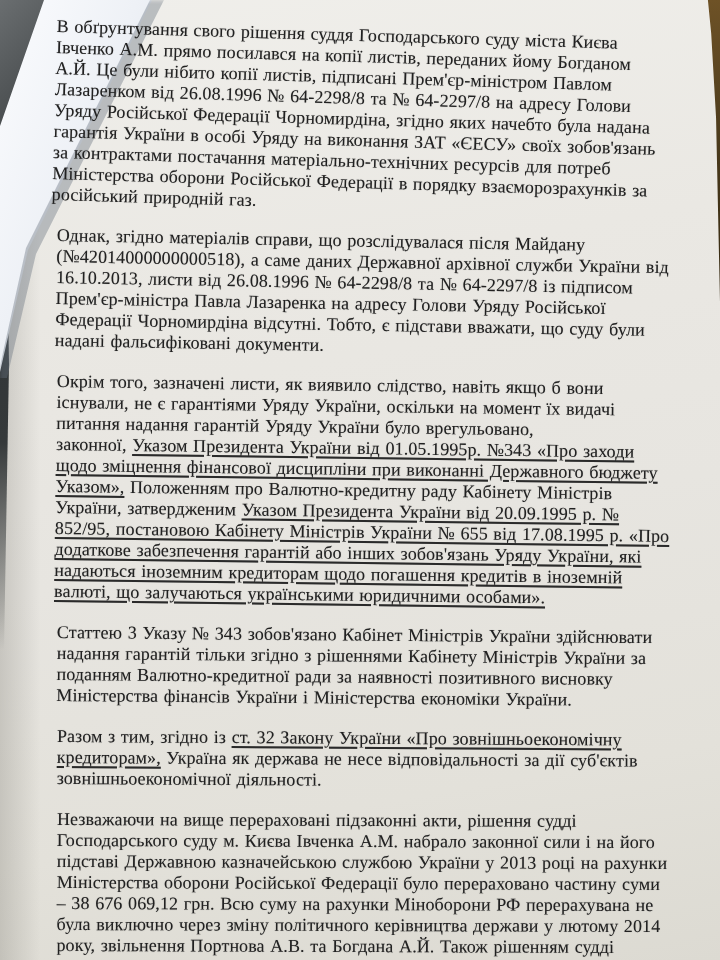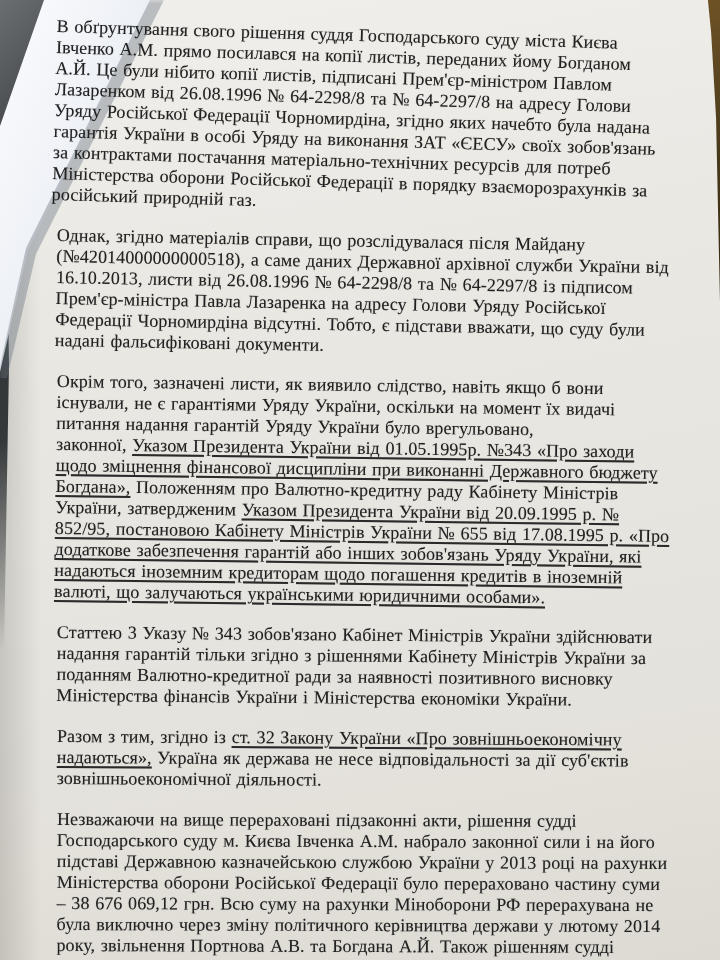--- a/index.html
+++ b/index.html
@@ -111,36 +111,36 @@
         <div class="line"><span>Прем'єр-міністра Павла Лазаренка на адресу Голови Уряду Російської</span></div>
         <div class="line"><span>Федерації Чорномирдіна відсутні. Тобто, є підстави вважати, що суду були</span></div>
         <div class="line"><span>надані фальсифіковані документи.</span></div>
       </div>
       <div class="para r3">
         <div class="line"><span>Окрім того,  зазначені листи, як виявило слідство, навіть якщо б вони</span></div>
         <div class="line"><span>існували, не є гарантіями Уряду України, оскільки на момент їх видачі</span></div>
         <div class="line"><span>питання надання гарантій Уряду України було врегульовано,</span></div>
         <div class="line"><span>законної, </span><span class="u">Указом Президента України від 01.05.1995р. №343 «Про заходи</span></div>
         <div class="line"><span class="u">щодо зміцнення фінансової дисципліни при виконанні Державного бюджету</span></div>
-        <div class="line"><span class="u">Богдана»,</span><span> Положенням про Валютно-кредитну раду Кабінету Міністрів</span></div>
+        <div class="line"><span class="u">Указом»,</span><span> Положенням про Валютно-кредитну раду Кабінету Міністрів</span></div>
         <div class="line"><span>України, затвердженим </span><span class="u">Указом Президента України від 20.09.1995 р. №</span></div>
         <div class="line"><span class="u">852/95, постановою Кабінету Міністрів України № 655 від 17.08.1995 р. «Про</span></div>
         <div class="line"><span class="u">додаткове забезпечення гарантій або інших зобов'язань Уряду України, які</span></div>
         <div class="line"><span class="u">надаються іноземним кредиторам щодо погашення кредитів в іноземній</span></div>
         <div class="line"><span class="u">валюті, що залучаються українськими юридичними особами».</span></div>
       </div>
       <div class="para r4">
         <div class="line"><span>Статтею 3 Указу № 343 зобов'язано Кабінет Міністрів України здійснювати</span></div>
         <div class="line"><span>надання гарантій тільки згідно з рішеннями Кабінету Міністрів України за</span></div>
         <div class="line"><span>поданням Валютно-кредитної ради за наявності позитивного висновку</span></div>
         <div class="line"><span>Міністерства фінансів України і Міністерства економіки України.</span></div>
       </div>
       <div class="para r5">
         <div class="line"><span>Разом з тим, згідно із </span><span class="u">ст. 32 Закону України «Про зовнішньоекономічну</span></div>
-        <div class="line"><span class="u">надаються»,</span><span> Україна як держава не несе відповідальності за дії суб'єктів</span></div>
+        <div class="line"><span class="u">кредиторам»,</span><span> Україна як держава не несе відповідальності за дії суб'єктів</span></div>
         <div class="line"><span>зовнішньоекономічної діяльності.</span></div>
       </div>
       <div class="para r6">
         <div class="line"><span>Незважаючи на вище перераховані підзаконні акти, рішення судді</span></div>
         <div class="line"><span>Господарського суду м. Києва Івченка А.М. набрало законної сили і на його</span></div>
         <div class="line"><span>підставі Державною казначейською службою України у 2013 році на рахунки</span></div>
         <div class="line"><span>Міністерства оборони Російської Федерації було перераховано частину суми</span></div>
         <div class="line"><span>– 38 676 069,12 грн. Всю суму на рахунки Міноборони РФ перерахувана не</span></div>
         <div class="line"><span>була виключно через зміну  політичного керівництва держави у лютому 2014</span></div>
         <div class="line"><span>року, звільнення Портнова А.В. та Богдана А.Й. Також рішенням судді</span></div>

